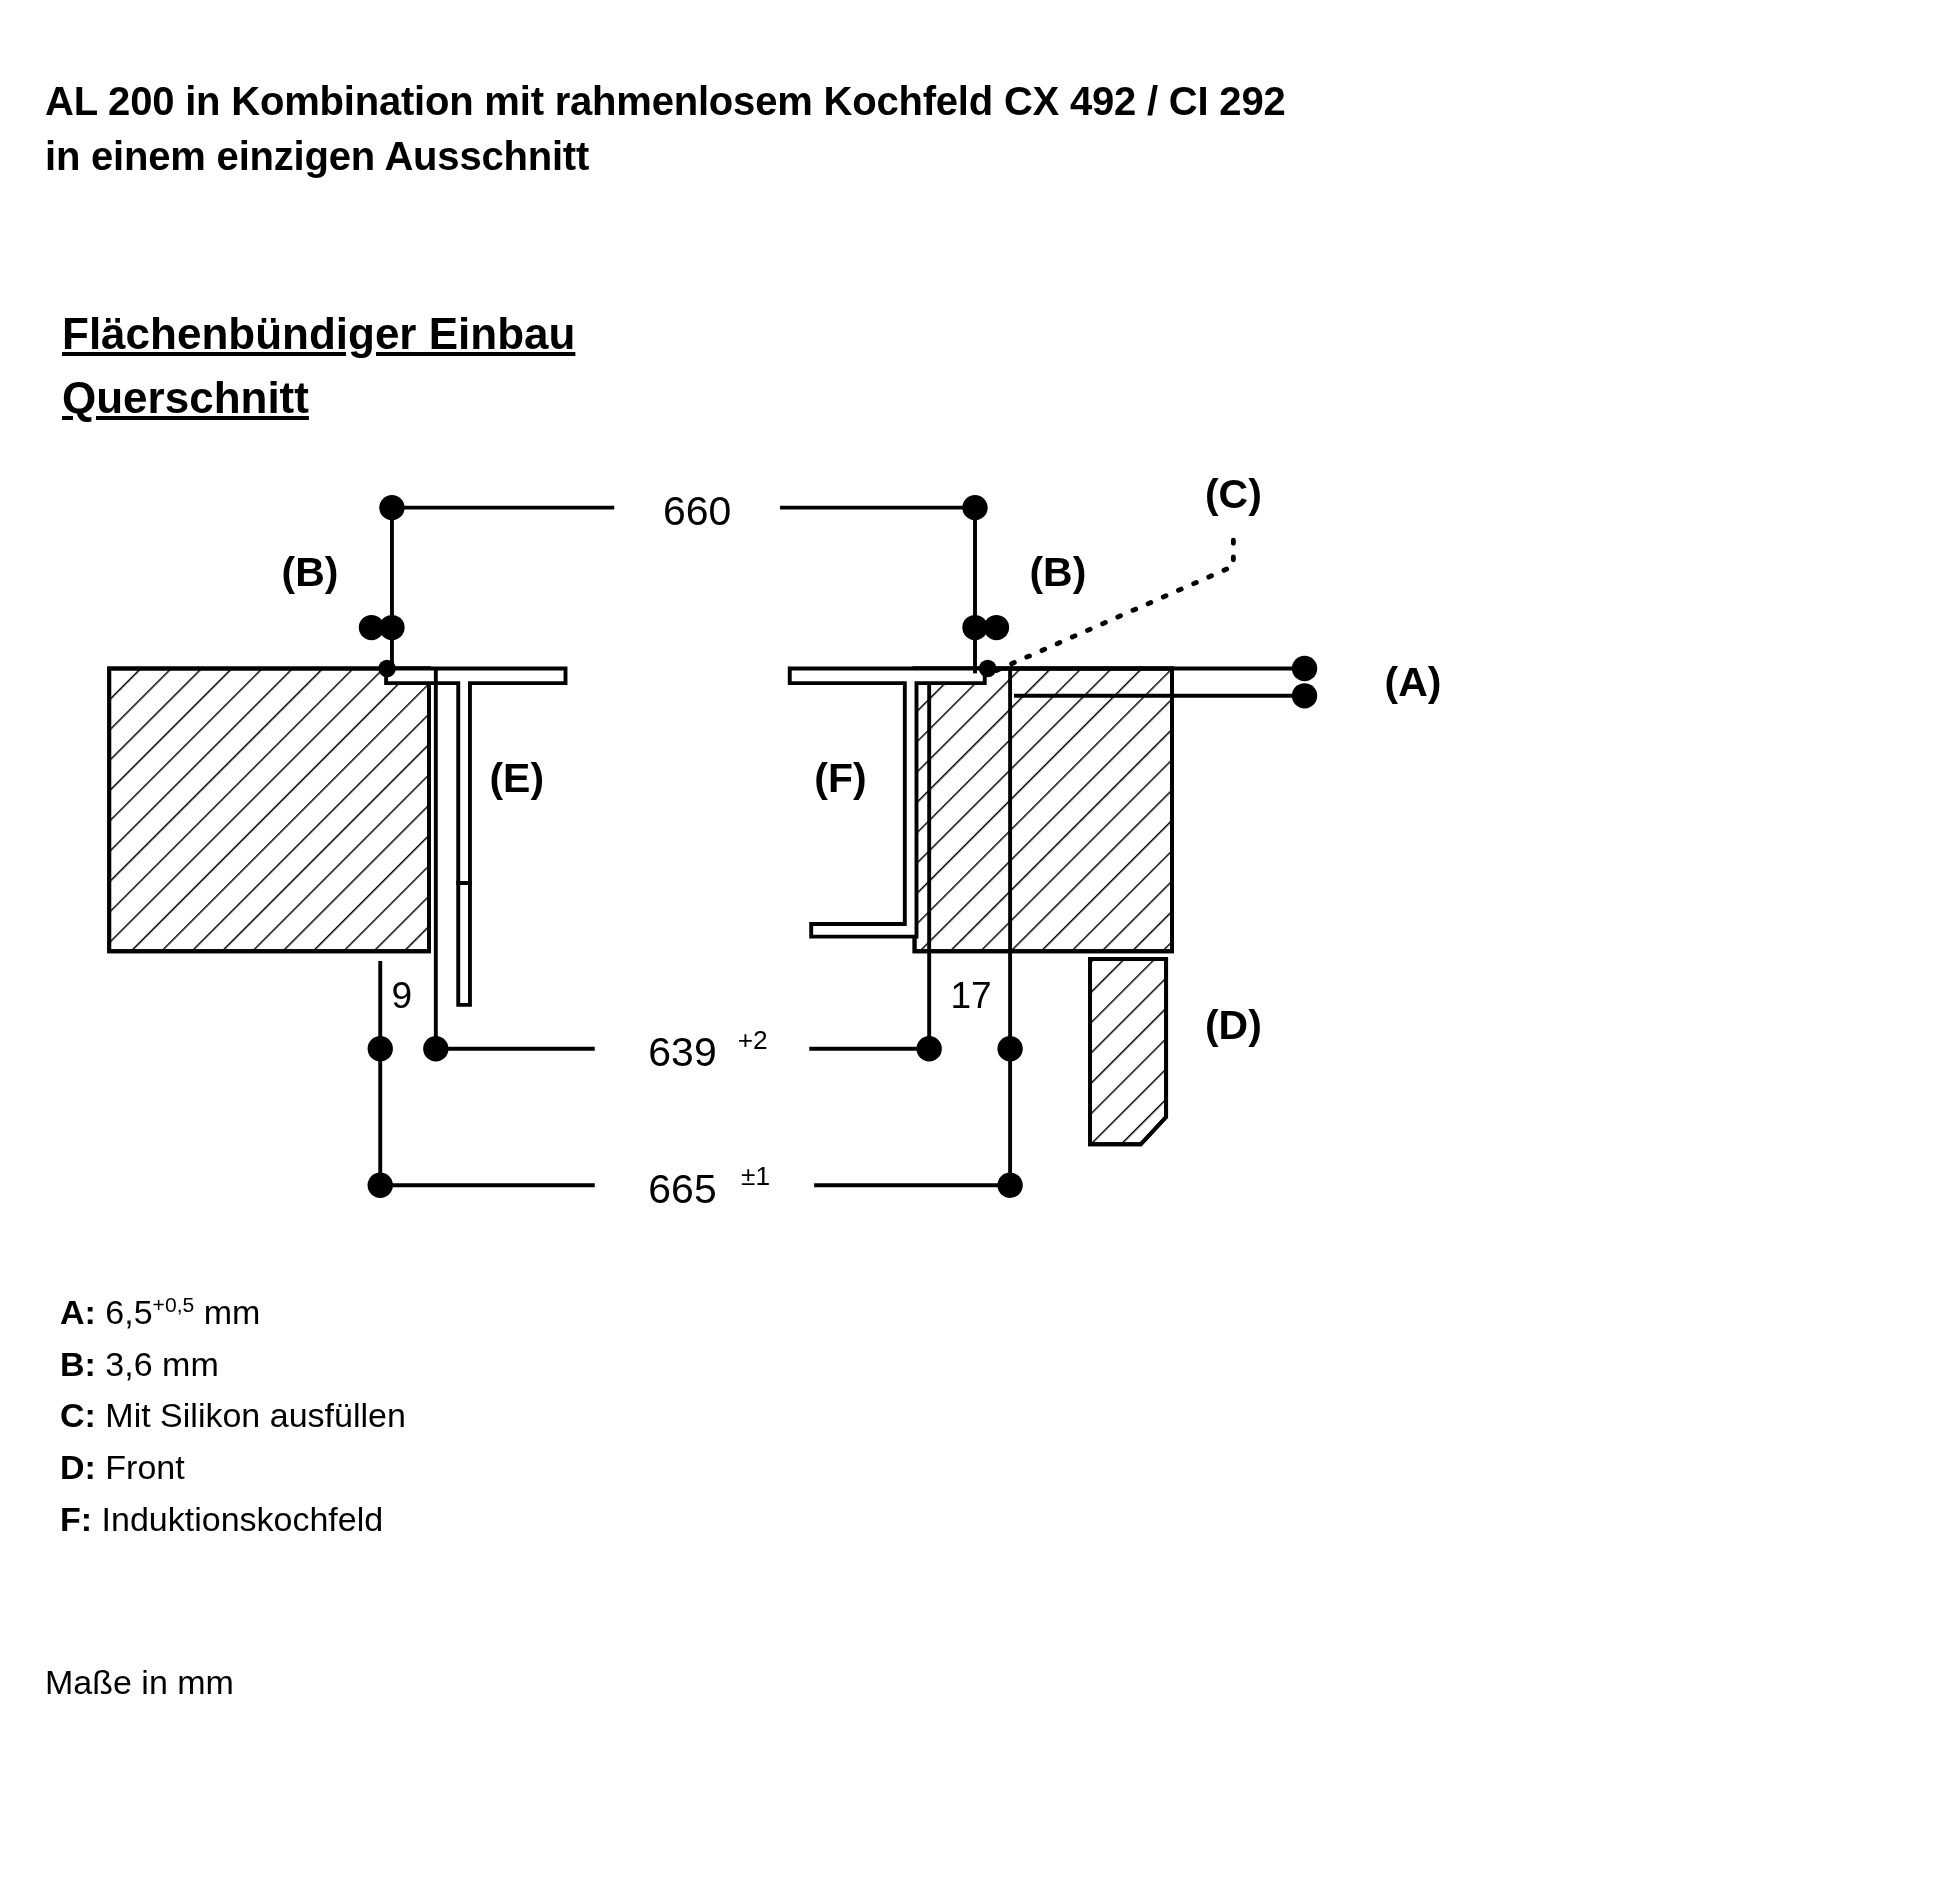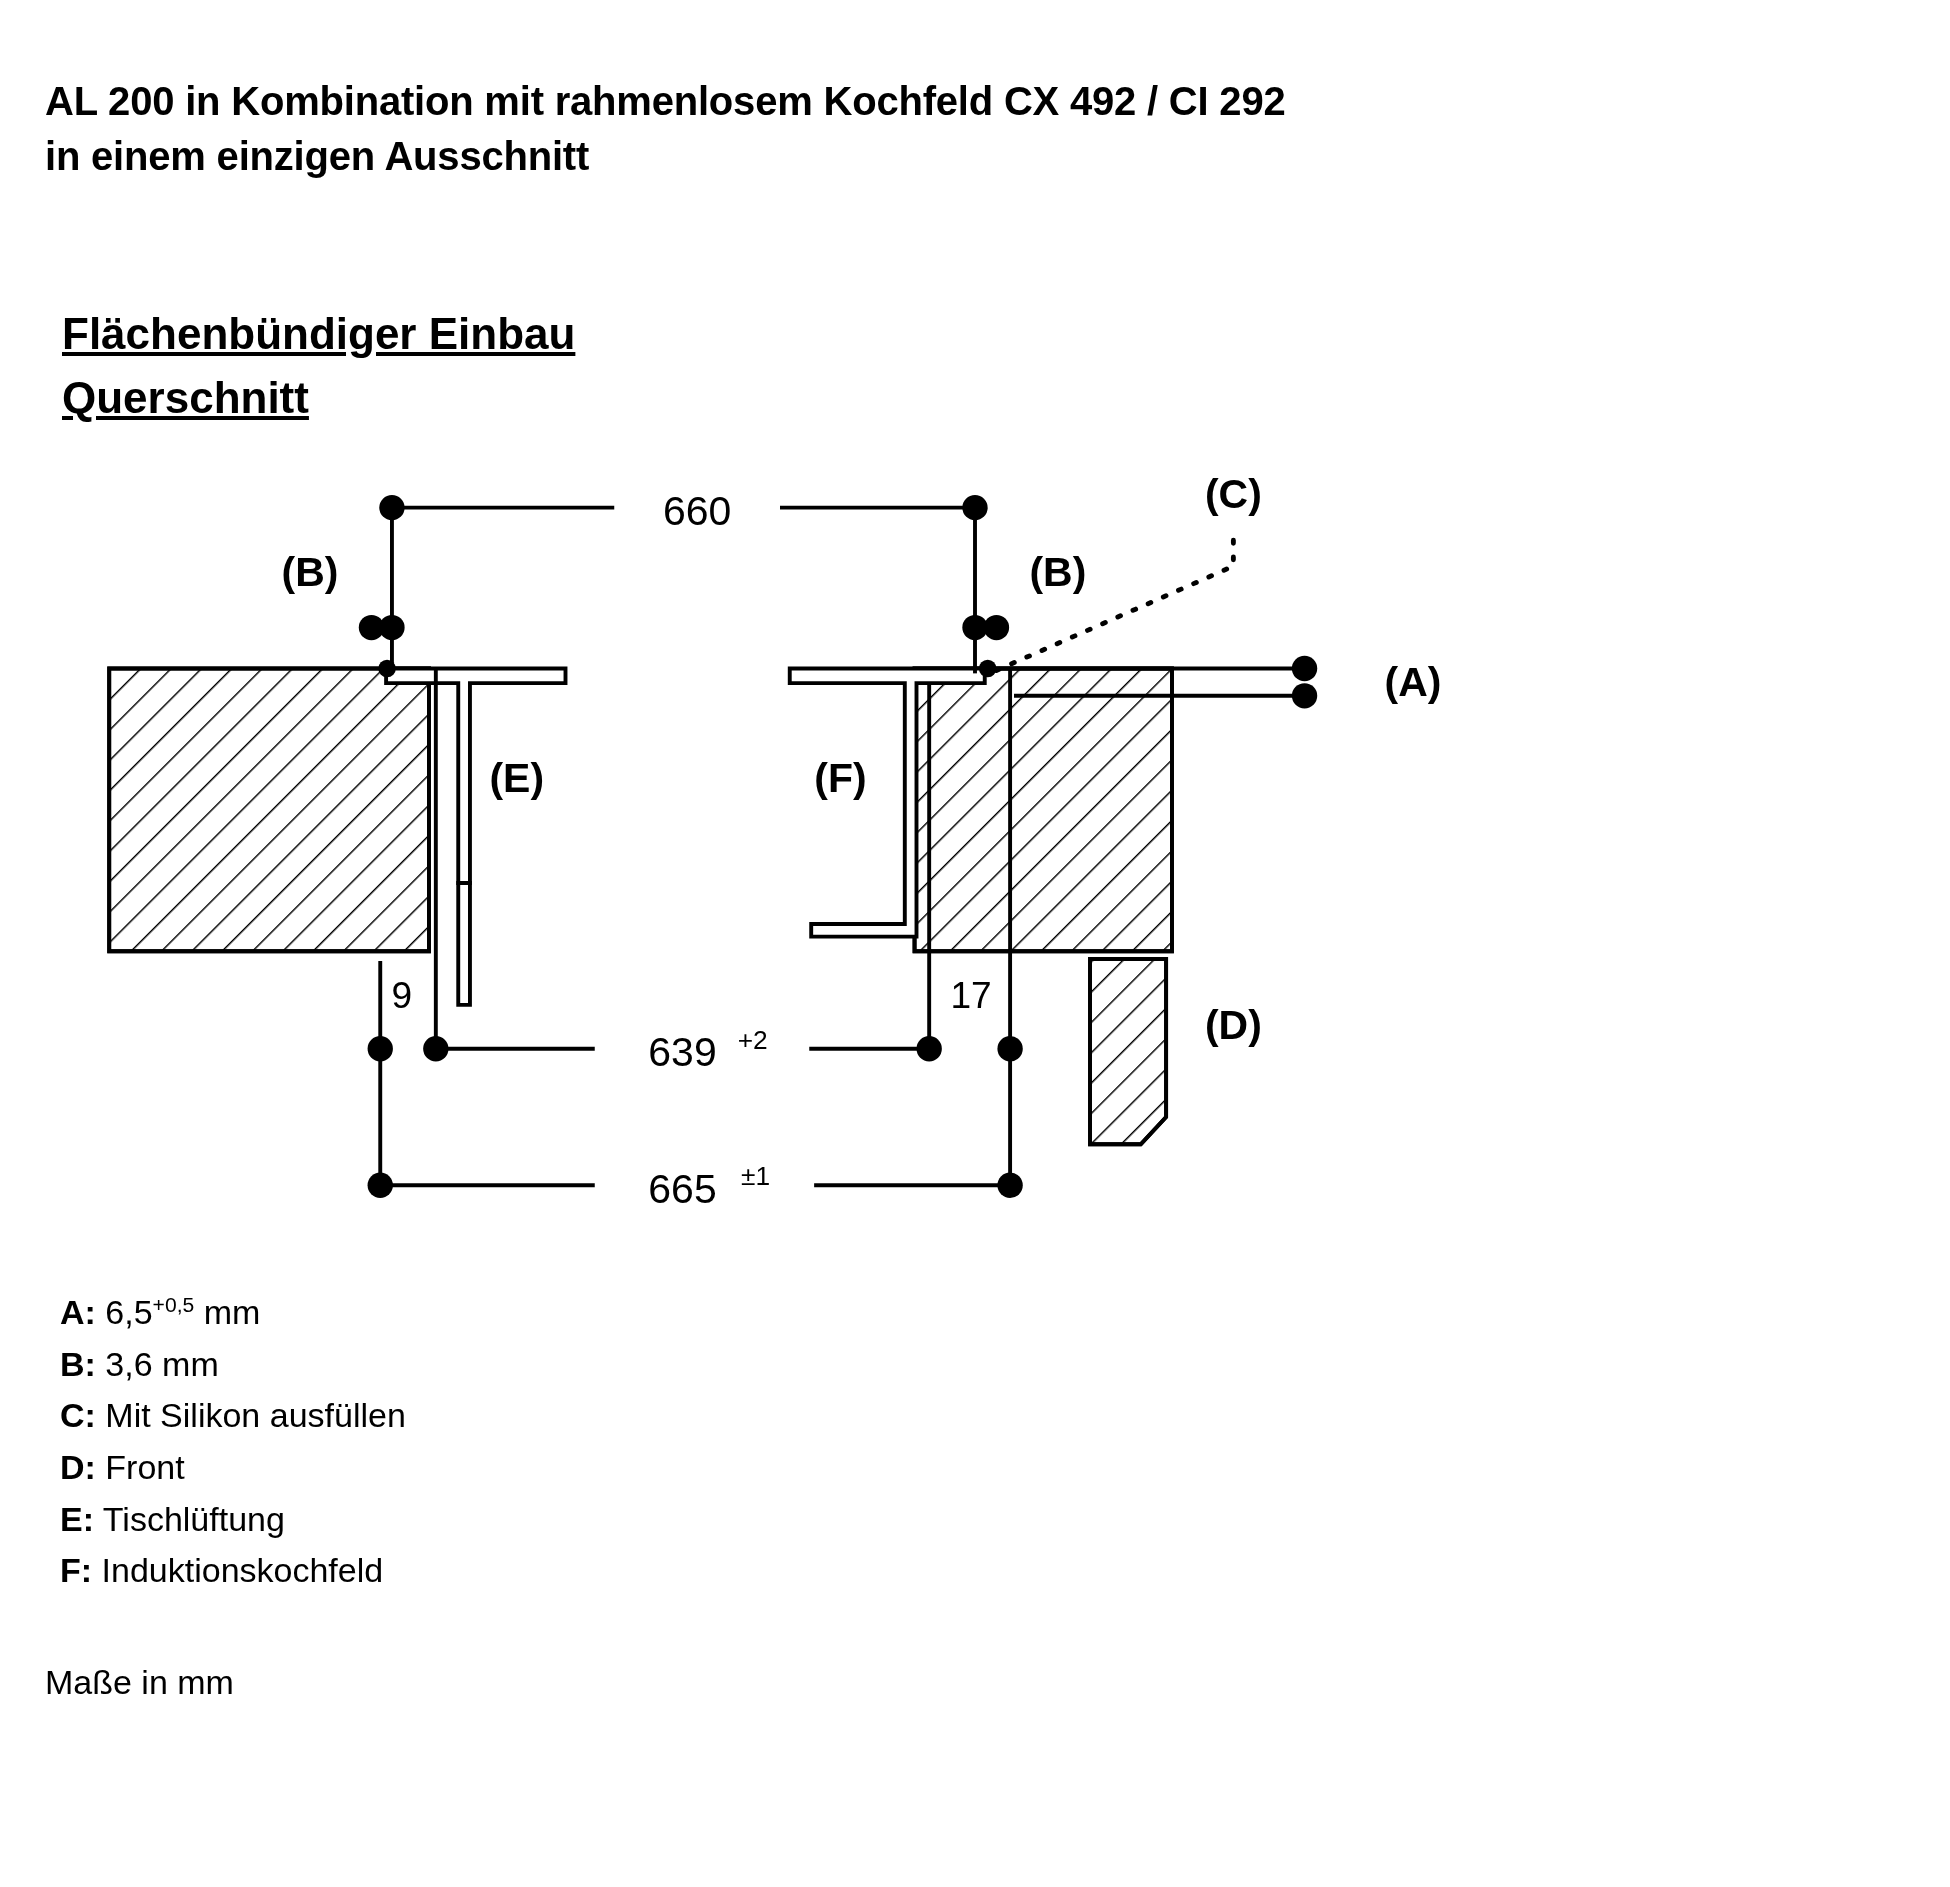--- a/index.html
+++ b/index.html
@@ -214,24 +214,20 @@
     </div>
     <div class="legend-row">
       <span class="legend-key">C:</span>
       <span>Mit Silikon ausfüllen</span>
     </div>
     <div class="legend-row">
       <span class="legend-key">D:</span>
       <span>Front</span>
     </div>
     <div class="legend-row">
-      <span class="legend-key">E:</span>
-      <span>Tischlüftung</span>
-    </div>
-    <div class="legend-row">
       <span class="legend-key">F:</span>
       <span>Induktionskochfeld</span>
     </div>
   </div>
 
   <div class="units">Maße in mm</div>
 
 </div>
 
 

